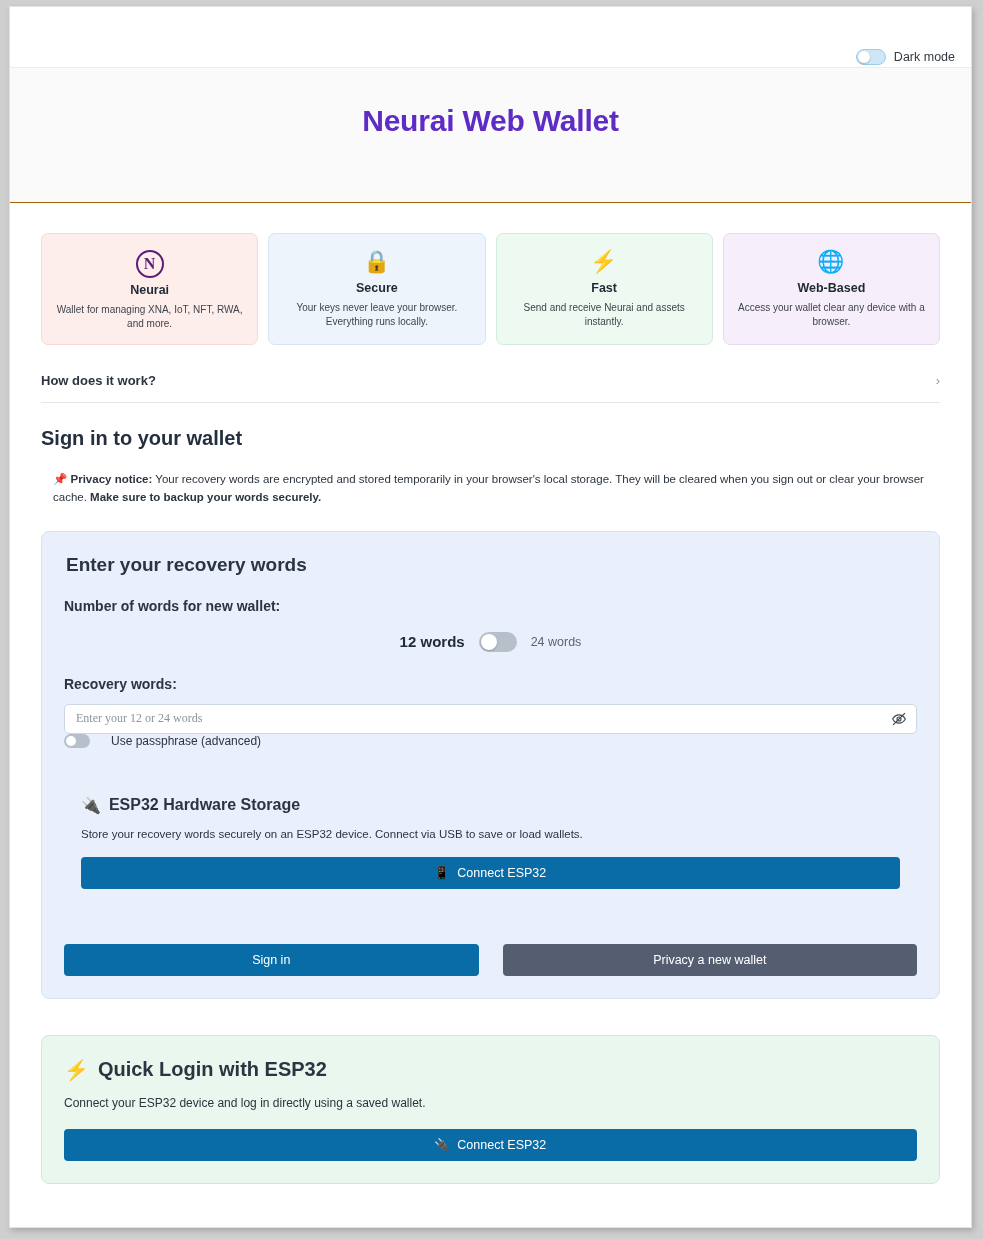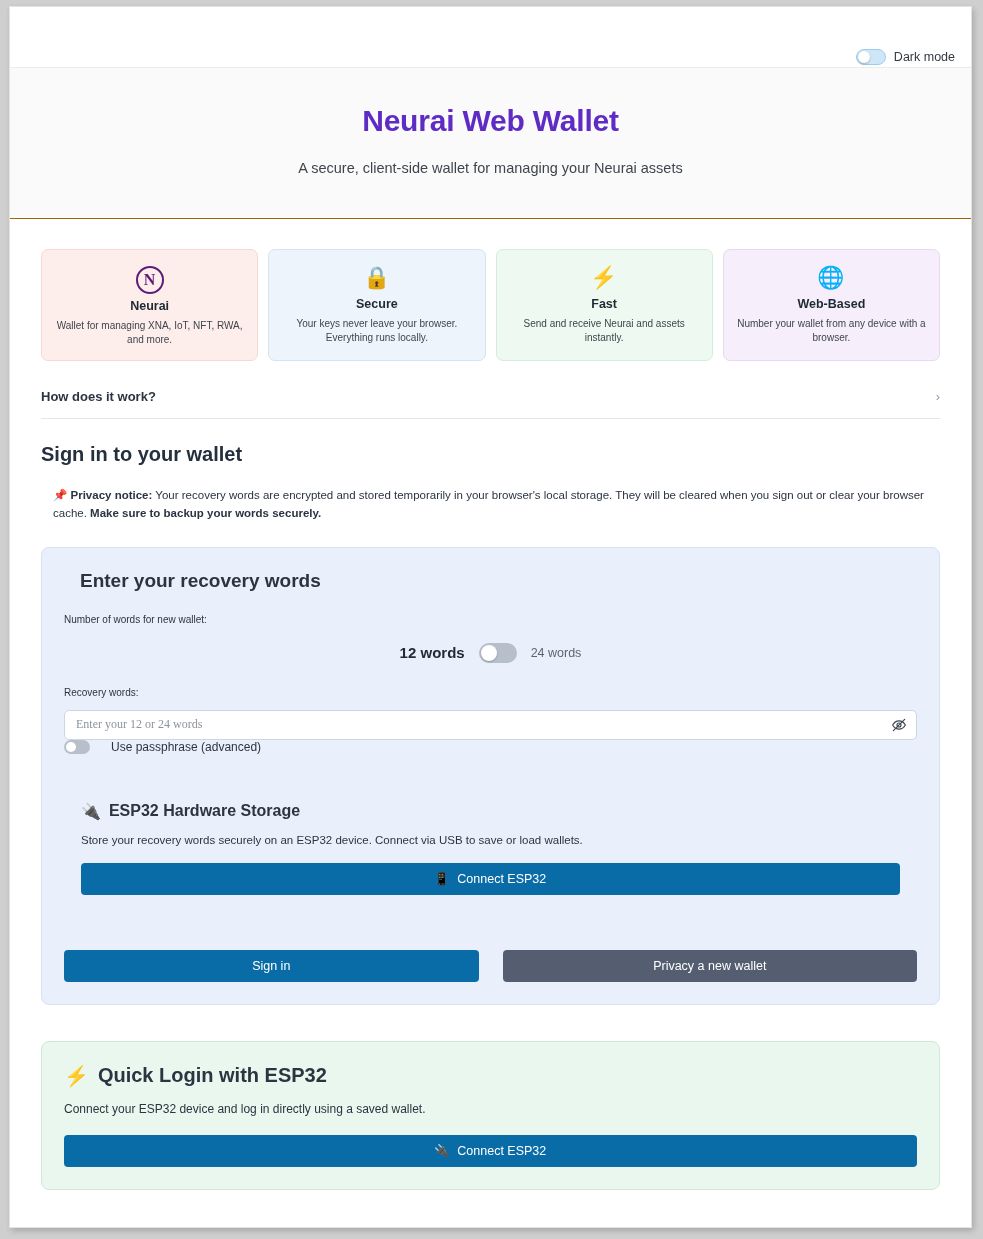--- a/index.html
+++ b/index.html
@@ -169,28 +169,28 @@
 
   
   .panel {
     margin-top: 24px;
     background: #eaf0fb;
     border: 1px solid #d7e1f3;
     border-radius: 8px;
     padding: 22px;
   }
   .panel h2 {
-    margin: 0 16px 22px;
+    margin: 0 2px 22px;
     font-size: 19px;
     font-weight: bold;
     color: #2b3440;
   }
   .field-label {
-    font-size: 10px;
-    font-weight: normal;
+    font-size: 14px;
+    font-weight: bold;
     color: #2b3440;
     display: block;
     margin-bottom: 12px;
   }
   .words-toggle-row {
     display: flex;
     align-items: center;
     justify-content: center;
     gap: 14px;
     margin: 18px 0 24px;
@@ -340,21 +340,20 @@
       <div class="darkmode-wrap">
         <div class="switch">
           <div class="knob"></div>
         </div>
         <span class="darkmode-label">Dark mode</span>
       </div>
     </div>
 
     <div class="hero">
       <h1>Neurai Web Wallet</h1>
-      <p>A secure, client-side wallet for managing your Neurai assets</p>
     </div>
 
     <div class="content">
 
       <div class="cards">
 
         <div class="card neurai">
           <span class="card-icon">
             <span class="n-logo">N</span>
           </span>
@@ -370,21 +369,21 @@
 
         <div class="card fast">
           <span class="card-icon">⚡</span>
           <span class="card-title">Fast</span>
           <span class="card-desc">Send and receive Neurai and assets instantly.</span>
         </div>
 
         <div class="card web">
           <span class="card-icon">🌐</span>
           <span class="card-title">Web-Based</span>
-          <span class="card-desc">Number your wallet from any device with a browser.</span>
+          <span class="card-desc">Access your wallet clear any device with a browser.</span>
         </div>
 
       </div>
 
       <div class="accordion">
         <span class="acc-title">How does it work?</span>
         <span class="chev">›</span>
       </div>
 
       <div class="section-title">Sign in to your wallet</div>

